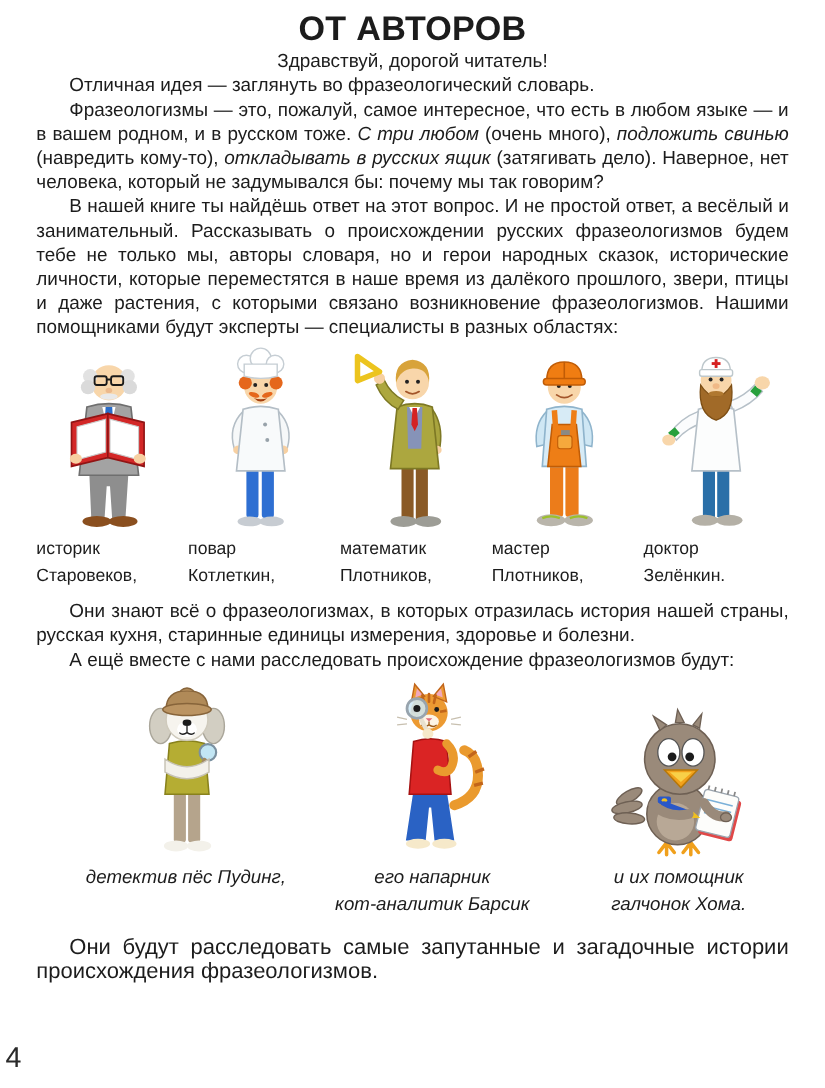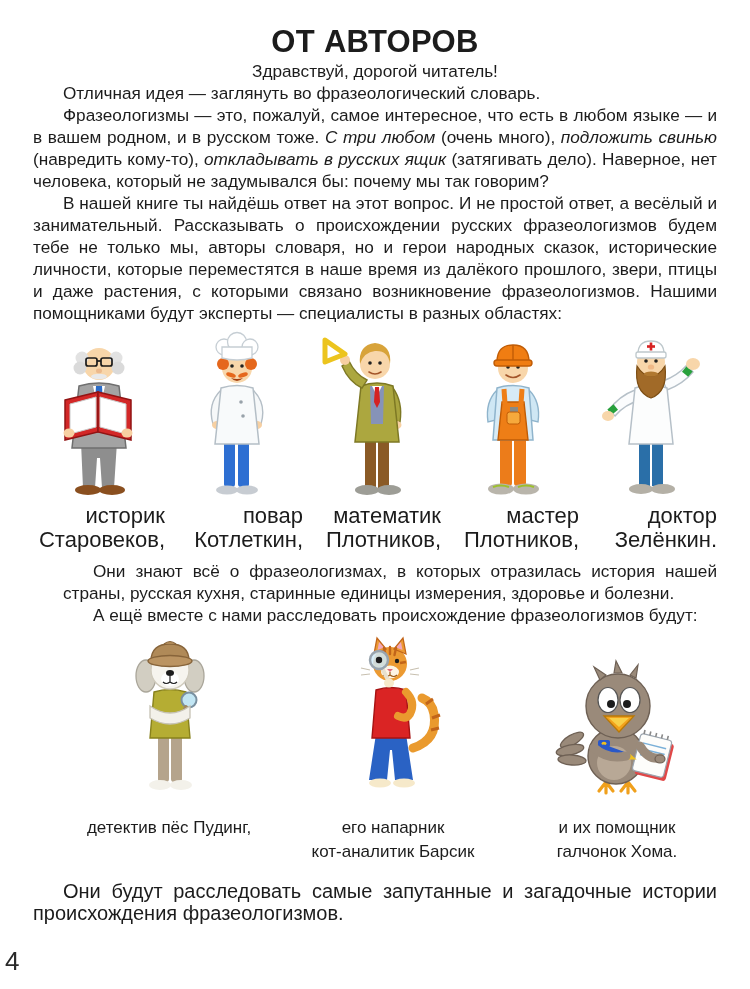--- a/index.html
+++ b/index.html
@@ -4,43 +4,43 @@
 <style>
   * { margin:0; padding:0; box-sizing:border-box; }
   html, body { width:750px; height:989px; }
   body {
     background:#ffffff;
     font-family:"Liberation Sans", sans-serif;
     color:#1c1c1c;
     position:relative;
     overflow:hidden;
   }
-  .page { padding:16px 33px; }
+  .page { padding:0 33px; }
   .title {
     text-align:center;
     font-size:31px;
     font-weight:bold;
     letter-spacing:0.3px;
     padding-top:8px;
   }
   .textblock { font-size:17.2px; line-height:22px; }
   p.para { text-align:justify; text-indent:30px; }
   p.center { text-align:center; text-indent:0; }
   .fig-row { display:flex; justify-content:space-between; align-items:flex-end; margin-top:6px; }
   .fig-col { width:132px; display:flex; justify-content:center; }
   .fig-col svg { display:block; }
   .label-row { display:flex; justify-content:space-between; margin-top:2px; }
-  .label-col { width:132px; text-align:right; font-size:22px; line-height:24px; }
-  .midblock { margin-top:8px; font-size:17.2px; line-height:22px;margin-left:30px; }
+  .label-col { width:132px; text-align:left; font-size:16px; line-height:24px; }
+  .midblock { margin-top:8px; font-size:17.2px; line-height:22px; }
   .row2 { padding-left:36px; }
   .fig-col2 { width:200px; display:flex; justify-content:center; align-items:flex-end; }
   .fig-col2 svg { display:block; }
   .label-col2 { width:200px; text-align:center; font-size:17px; line-height:24px; }
   .row2.fig-row { margin-top:4px; }
-  .row2.label-row { margin-top:20px; }
+  .row2.label-row { margin-top:6px;font-style:italic; }
   .outroblock { margin-top:16px; font-size:20px; line-height:22px; }
   .page-number {
     position:absolute; left:5px; bottom:12px;
     font-size:26px; color:#2a2a2a;
   }
 </style>
 </head>
 <body>
 
 <div class="page">

